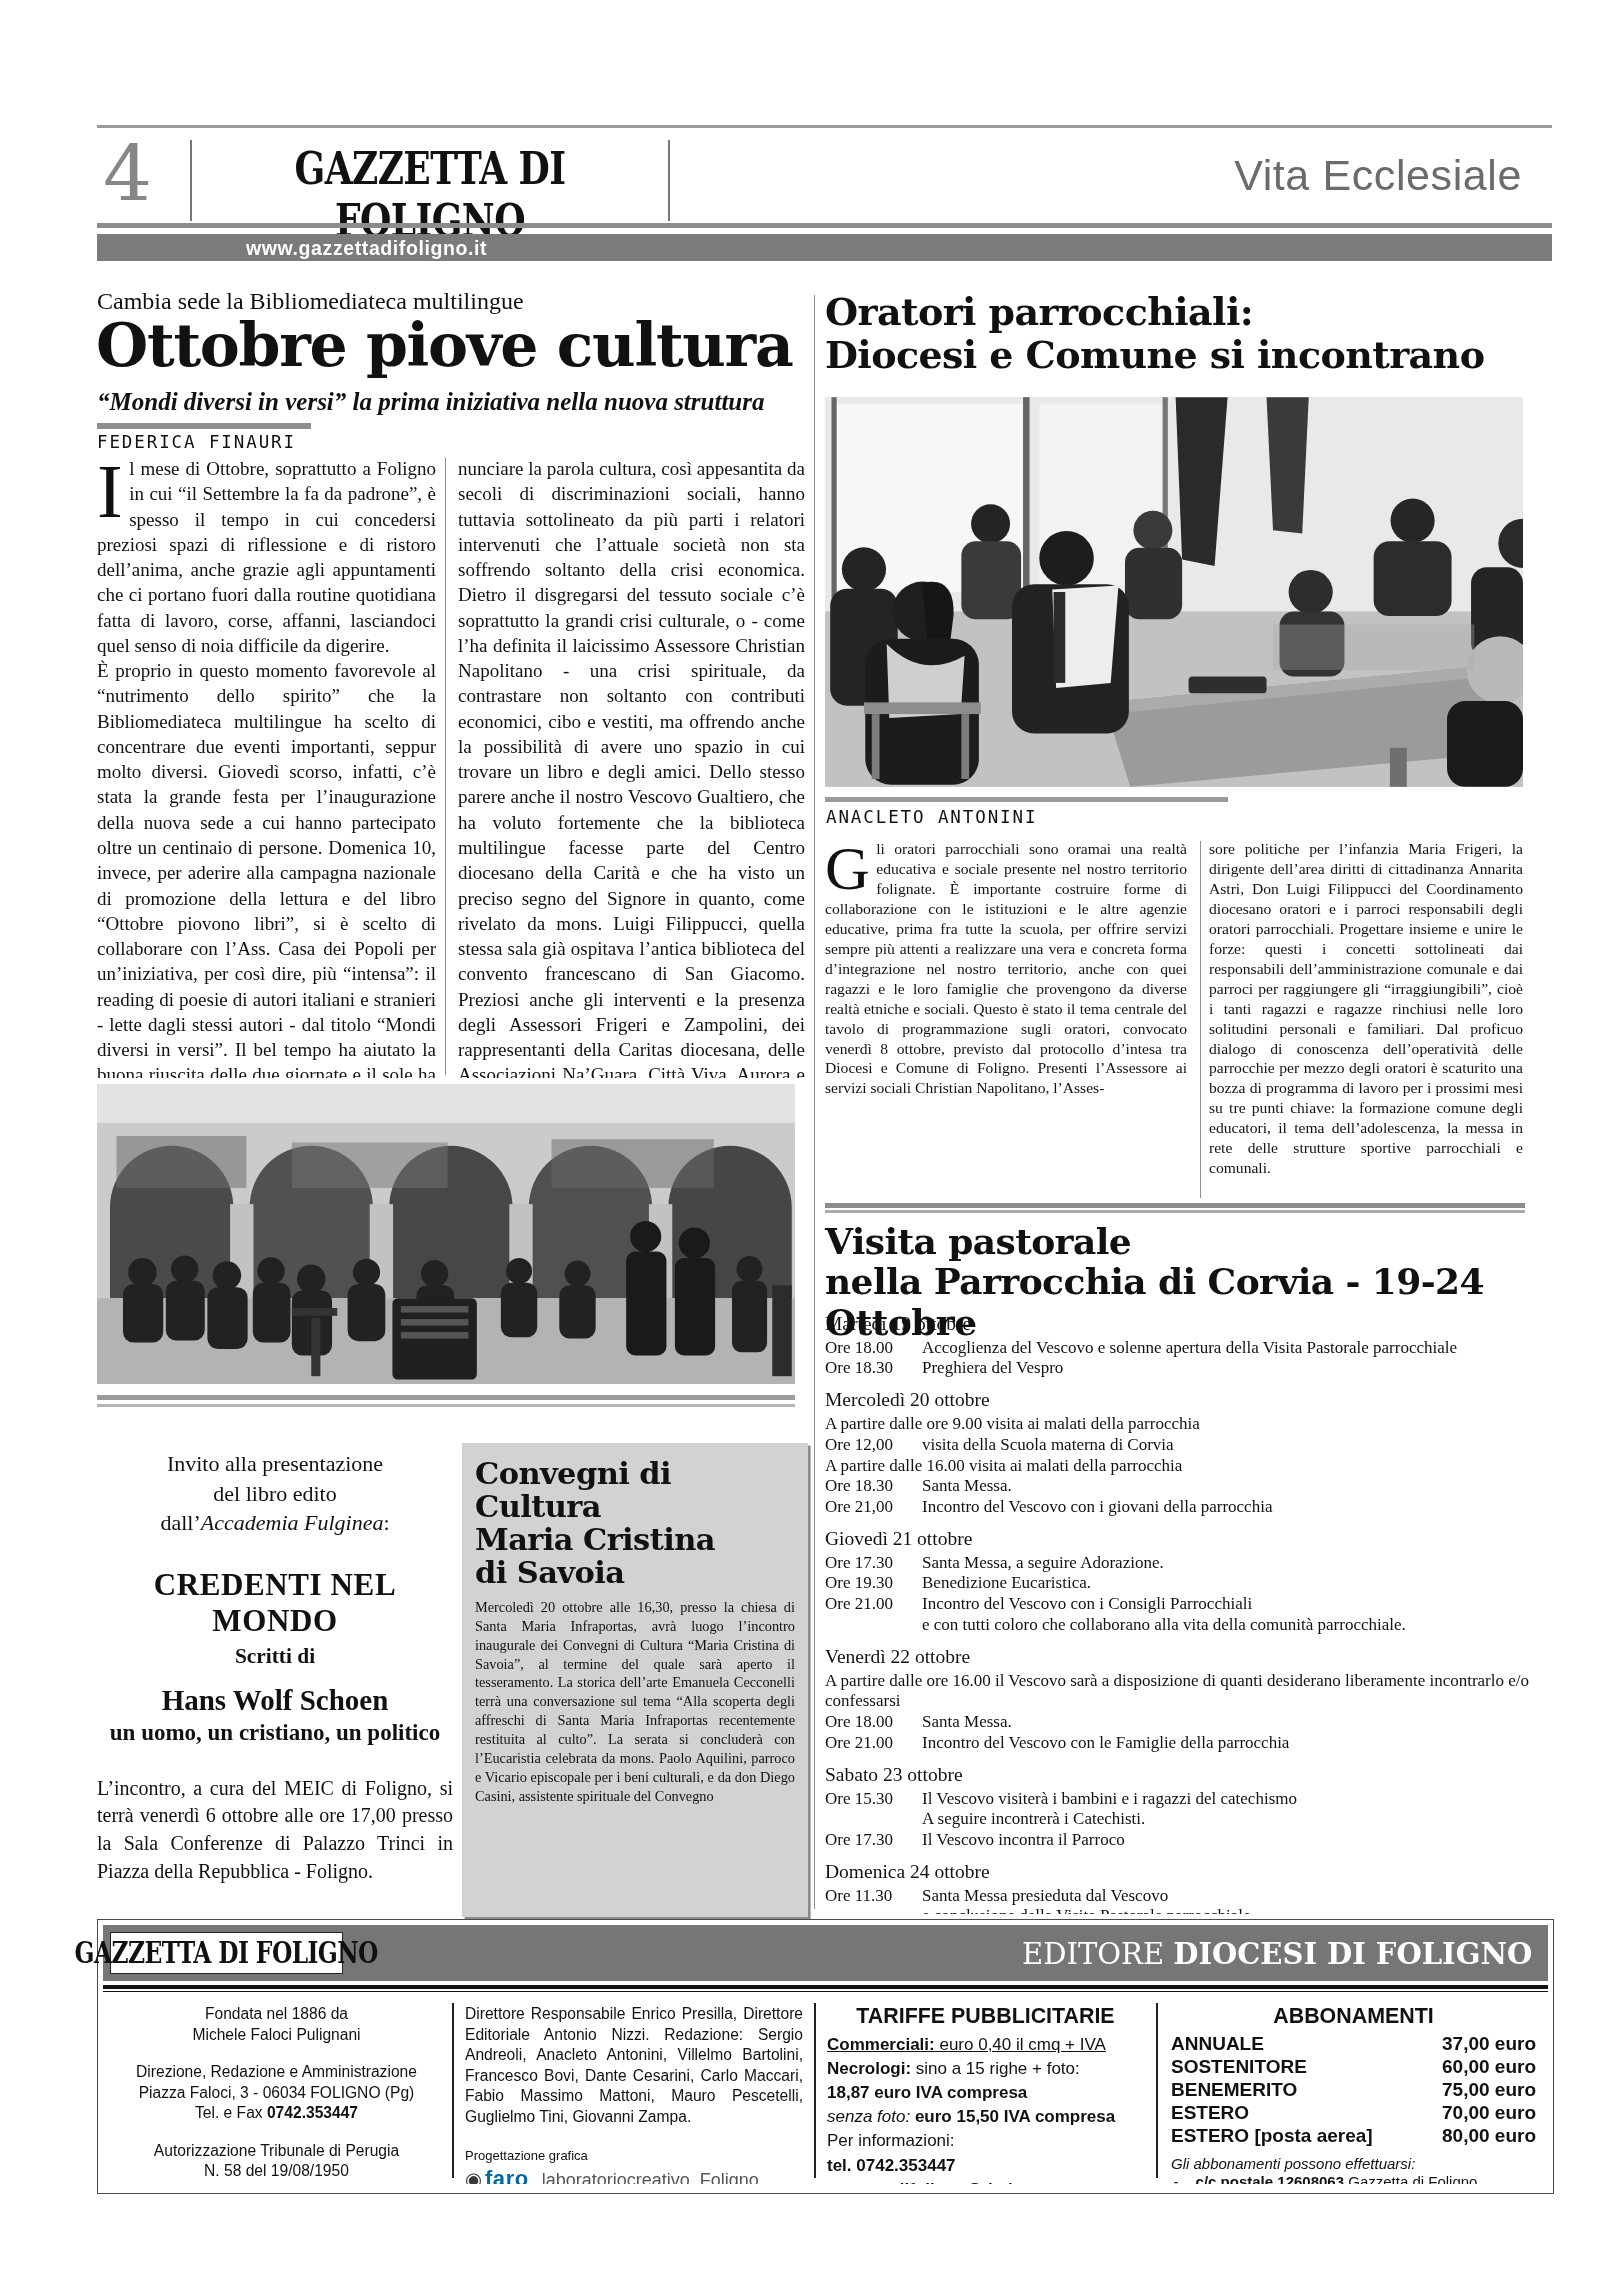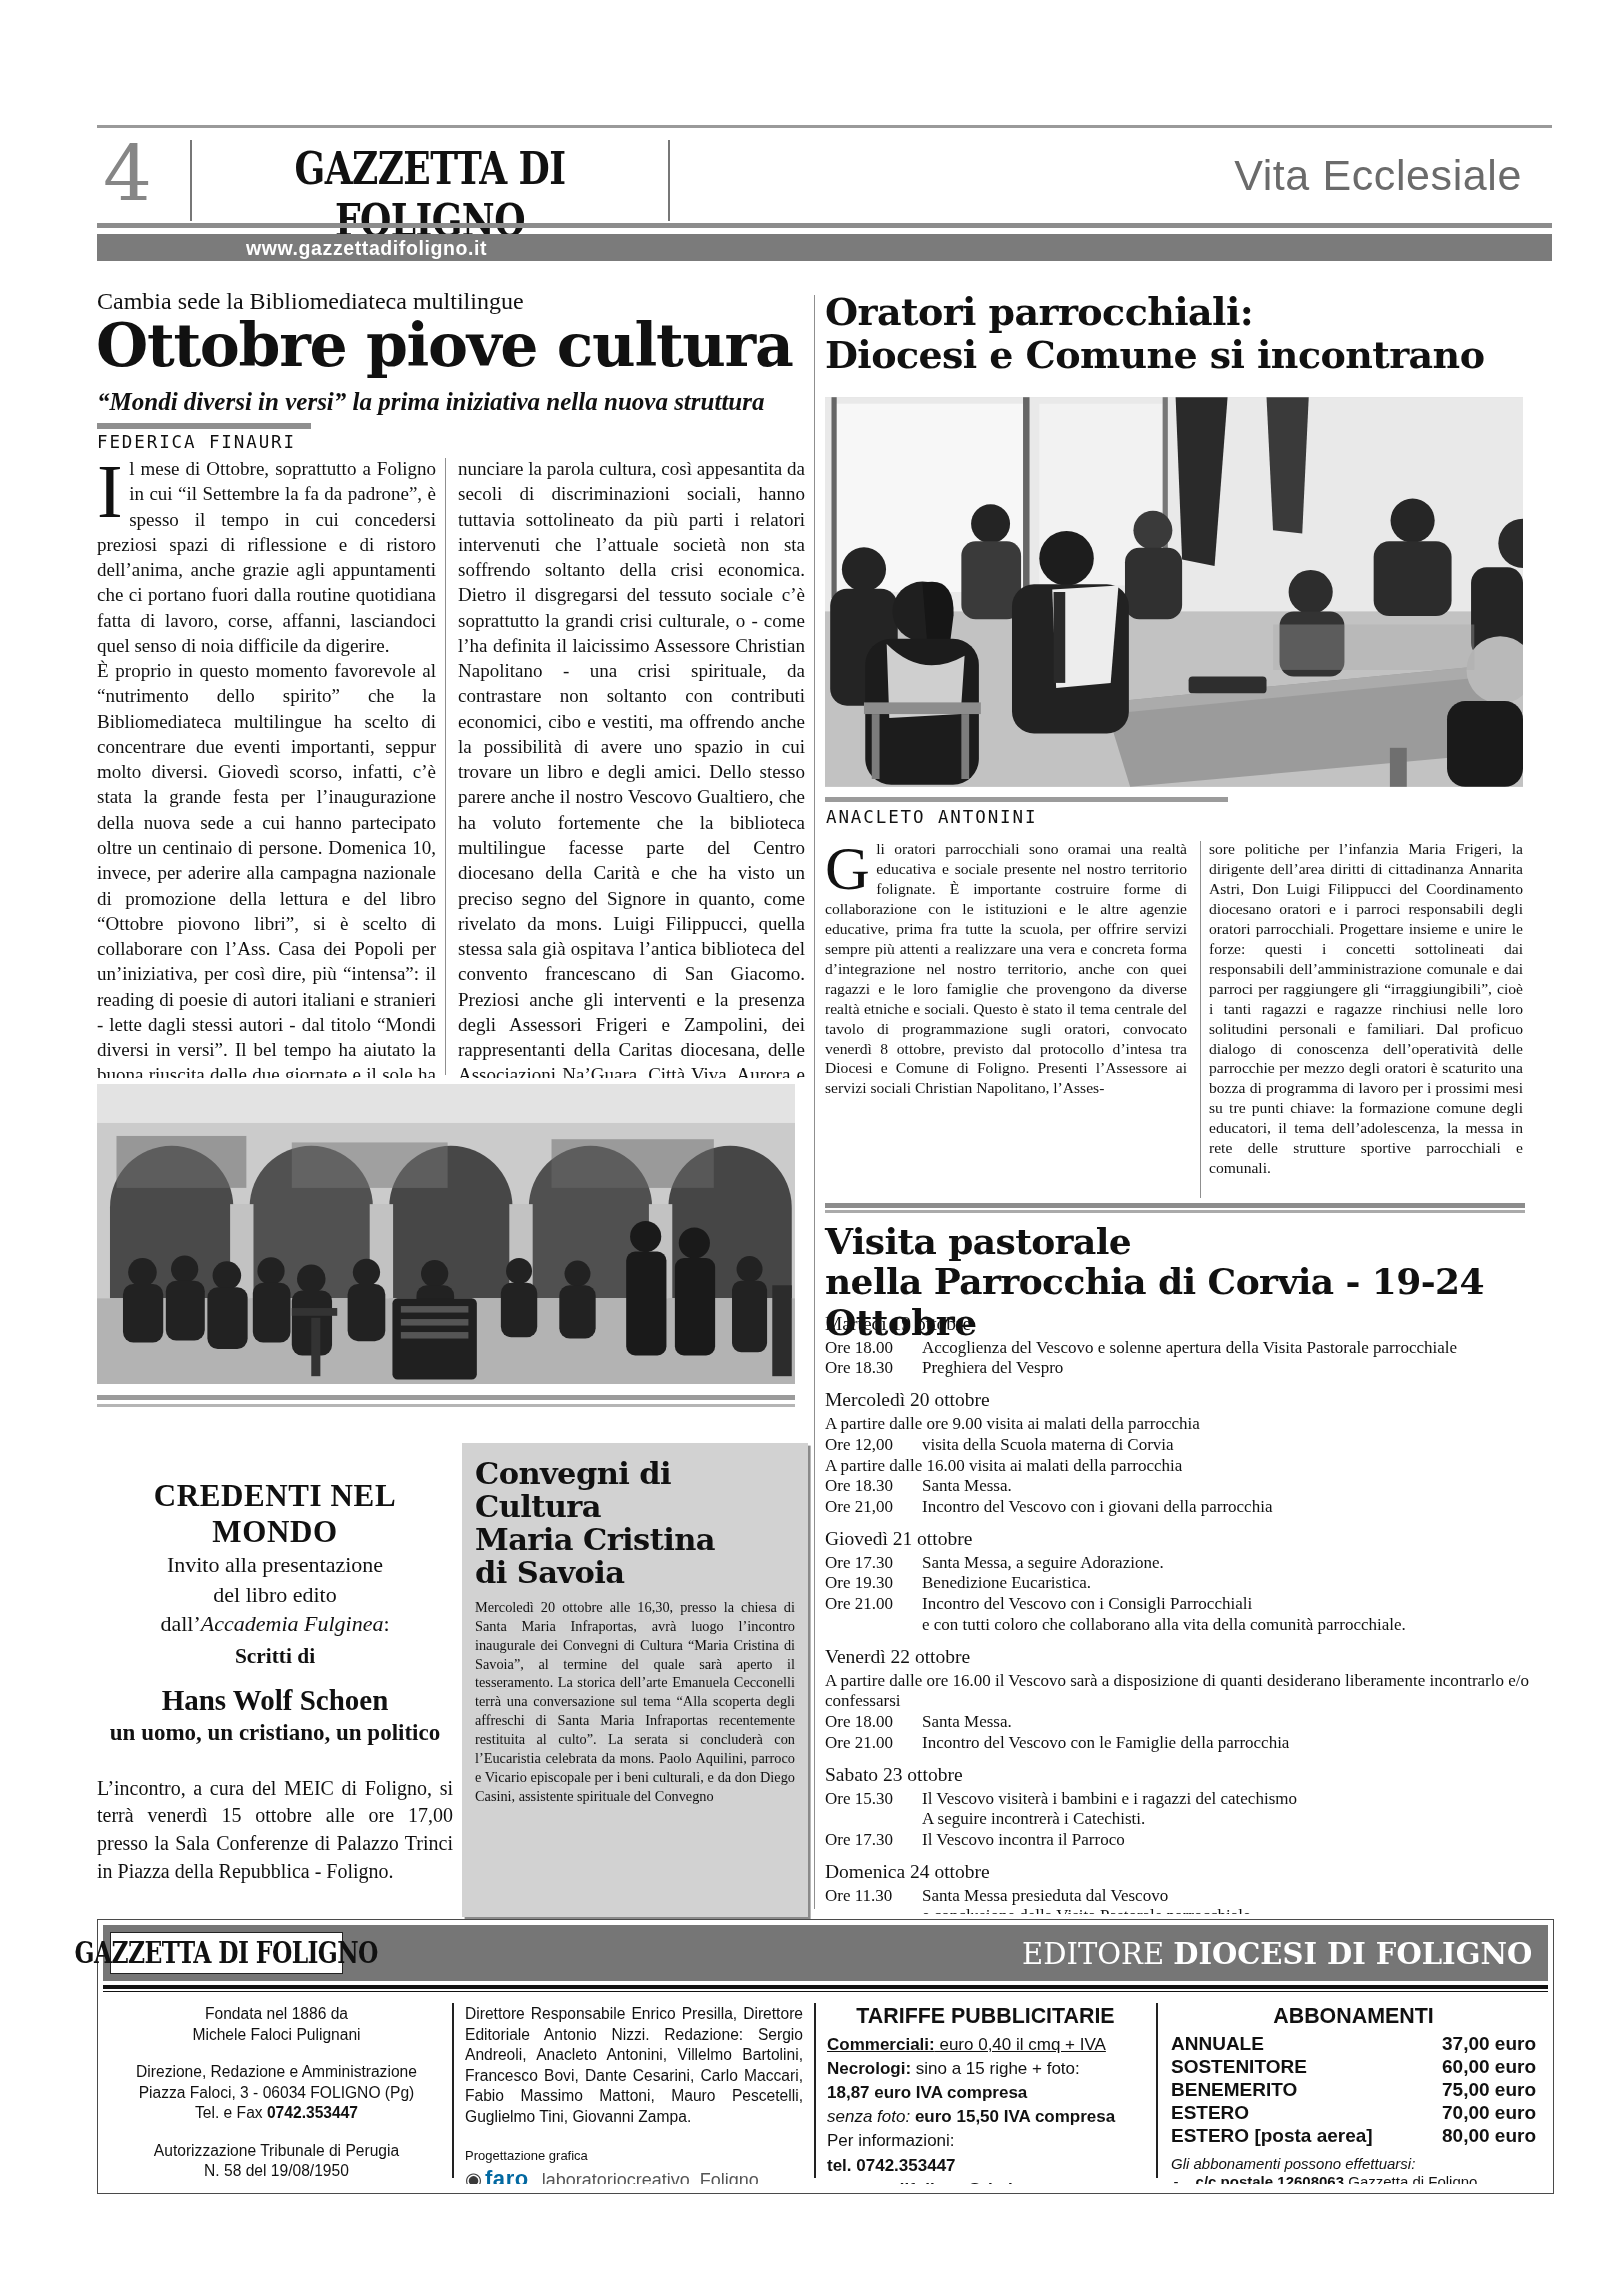--- a/index.html
+++ b/index.html
@@ -124,30 +124,30 @@
         <rect x="1040" y="310" width="30" height="140" fill="#2c2c2c"></rect>
         <rect x="330" y="360" width="14" height="90" fill="#333"></rect>
         <rect x="300" y="345" width="70" height="12" fill="#333"></rect>
       </g>
     </svg>
   </div>
   <div class="abs" style="left:97px;top:1395px;width:698px;height:4.5px;background:#9b9b9b;"></div>
   <div class="abs" style="left:97px;top:1404px;width:698px;height:2.6px;background:#b5b5b5;"></div>
 
   <div class="abs serif" style="left:97px;top:1449px;width:356px;height:455px;overflow:hidden;">
-    <div class="center b" style="font-size:31px;margin-top:29px;letter-spacing:0.6px;">CREDENTI NEL MONDO</div>
     <div id="invito-intro" class="center" style="font-size:22px;line-height:1.35;">
         <div><span>Invito alla presentazione</span></div>
         <div><span>del libro edito</span></div>
         <div><span>dall’</span><span style="font-style: italic;">Accademia Fulginea</span><span>:</span></div>
       </div>
+    <div class="center b" style="font-size:31px;margin-top:29px;letter-spacing:0.6px;">CREDENTI NEL MONDO</div>
     <div class="center b" style="font-size:21.4px;margin-top:5.2px;">Scritti di</div>
     <div class="center b" style="font-size:29px;margin-top:15px;">Hans Wolf Schoen</div>
     <div class="center b" style="font-size:23px;margin-top:2.6px;">un uomo, un cristiano, un politico</div>
-    <p class="just" style="font-size:20px;line-height:1.38;margin:29px 0 0 0;">L’incontro, a cura del MEIC di Foligno, si terrà venerdì 15 ottobre alle ore 17,00 presso la Sala Conferenze di Palazzo Trinci in Piazza della Repubblica - Foligno.</p>
+    <p class="just" style="font-size:20px;line-height:1.38;margin:29px 0 0 0;">L’incontro, a cura del MEIC di Foligno, si terrà venerdì 6 ottobre alle ore 17,00 presso la Sala Conferenze di Palazzo Trinci in Piazza della Repubblica - Foligno.</p>
     <p id="invito-p2" class="just" style="font-size:20px;line-height:1.38;margin:26px 0 0 0;"><span>Interverrà il Prorettore dell’Università degli Studi di Perugia </span></p>
   </div>
 
   <div class="abs" style="left:462px;top:1443px;width:346px;height:474px;background:#d2d2d2;box-shadow:2.6px 2.6px 0 #8a8a8a;overflow:hidden;">
     <div class="dserif b" style="font-size:30.5px;line-height:1.08;padding:14.3px 13px 0 13px;letter-spacing:-0.6px;">
       <div>Convegni di Cultura</div>
       <div>Maria Cristina</div>
       <div>di Savoia</div>
     </div>
     <p class="just serif" style="font-size:14.3px;line-height:1.32;margin:9px 13px 0 13px;">Mercoledì 20 ottobre alle 16,30, presso la chiesa di Santa Maria Infraportas, avrà luogo l’incontro inaugurale dei Convegni di Cultura “Maria Cristina di Savoia”, al termine del quale sarà aperto il tesseramento. La storica dell’arte Emanuela Cecconelli terrà una conversazione sul tema “Alla scoperta degli affreschi di Santa Maria Infraportas recentemente restituita al culto”. La serata si concluderà con l’Eucaristia celebrata da mons. Paolo Aquilini, parroco e Vicario episcopale per i beni culturali, e da don Diego Casini, assistente spirituale del Convegno</p>

